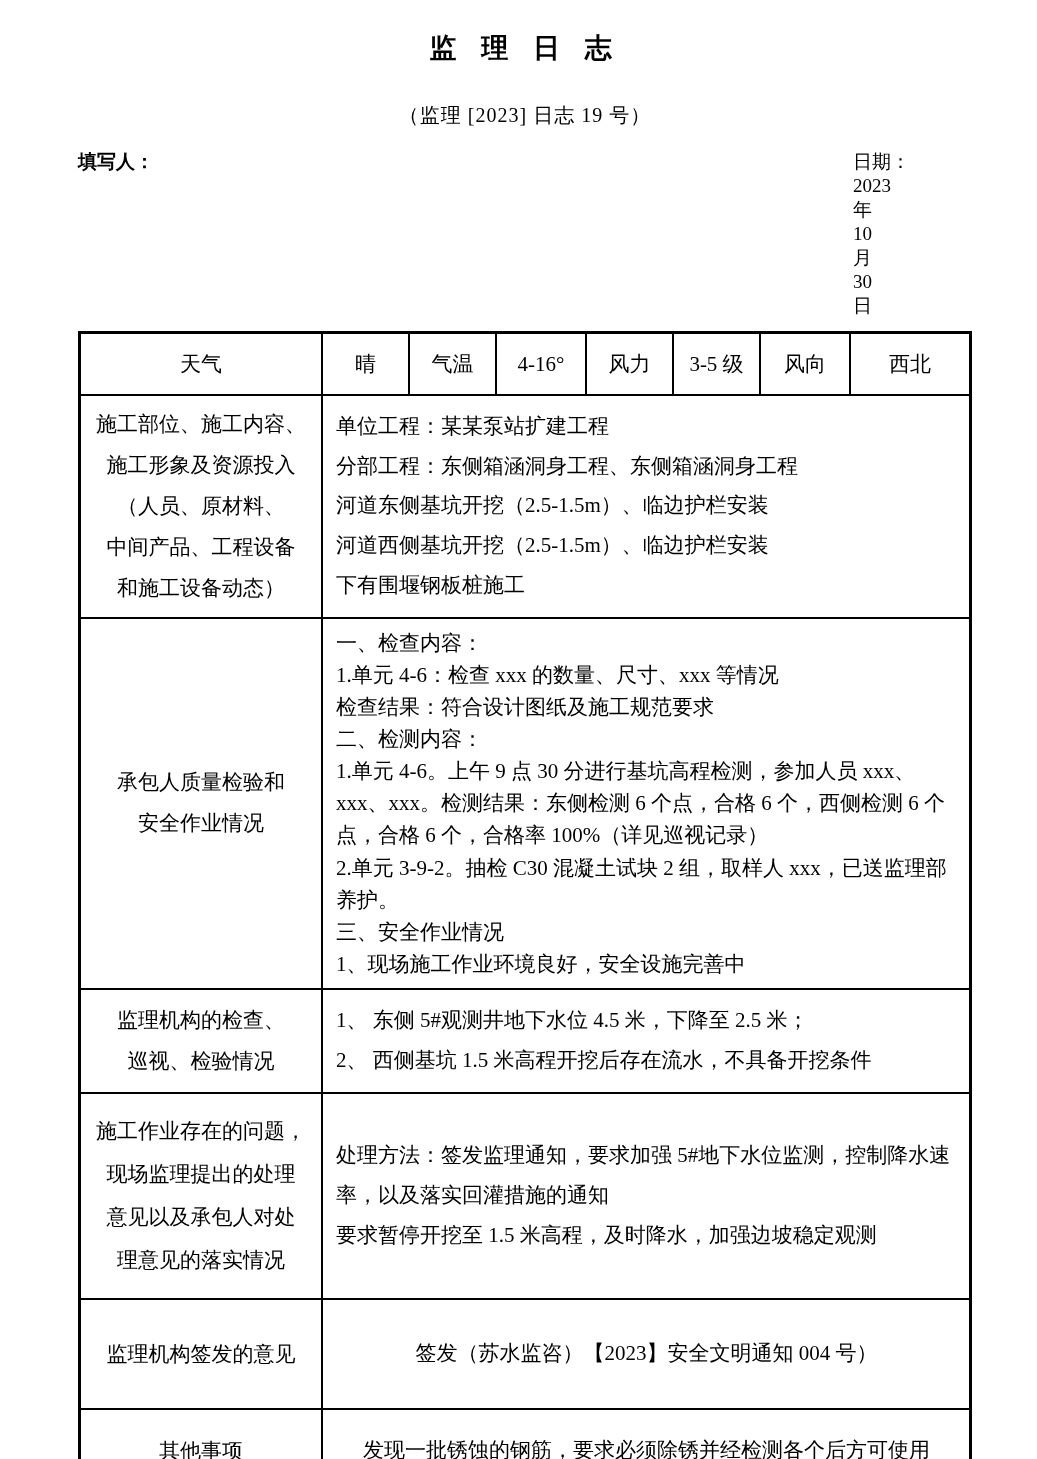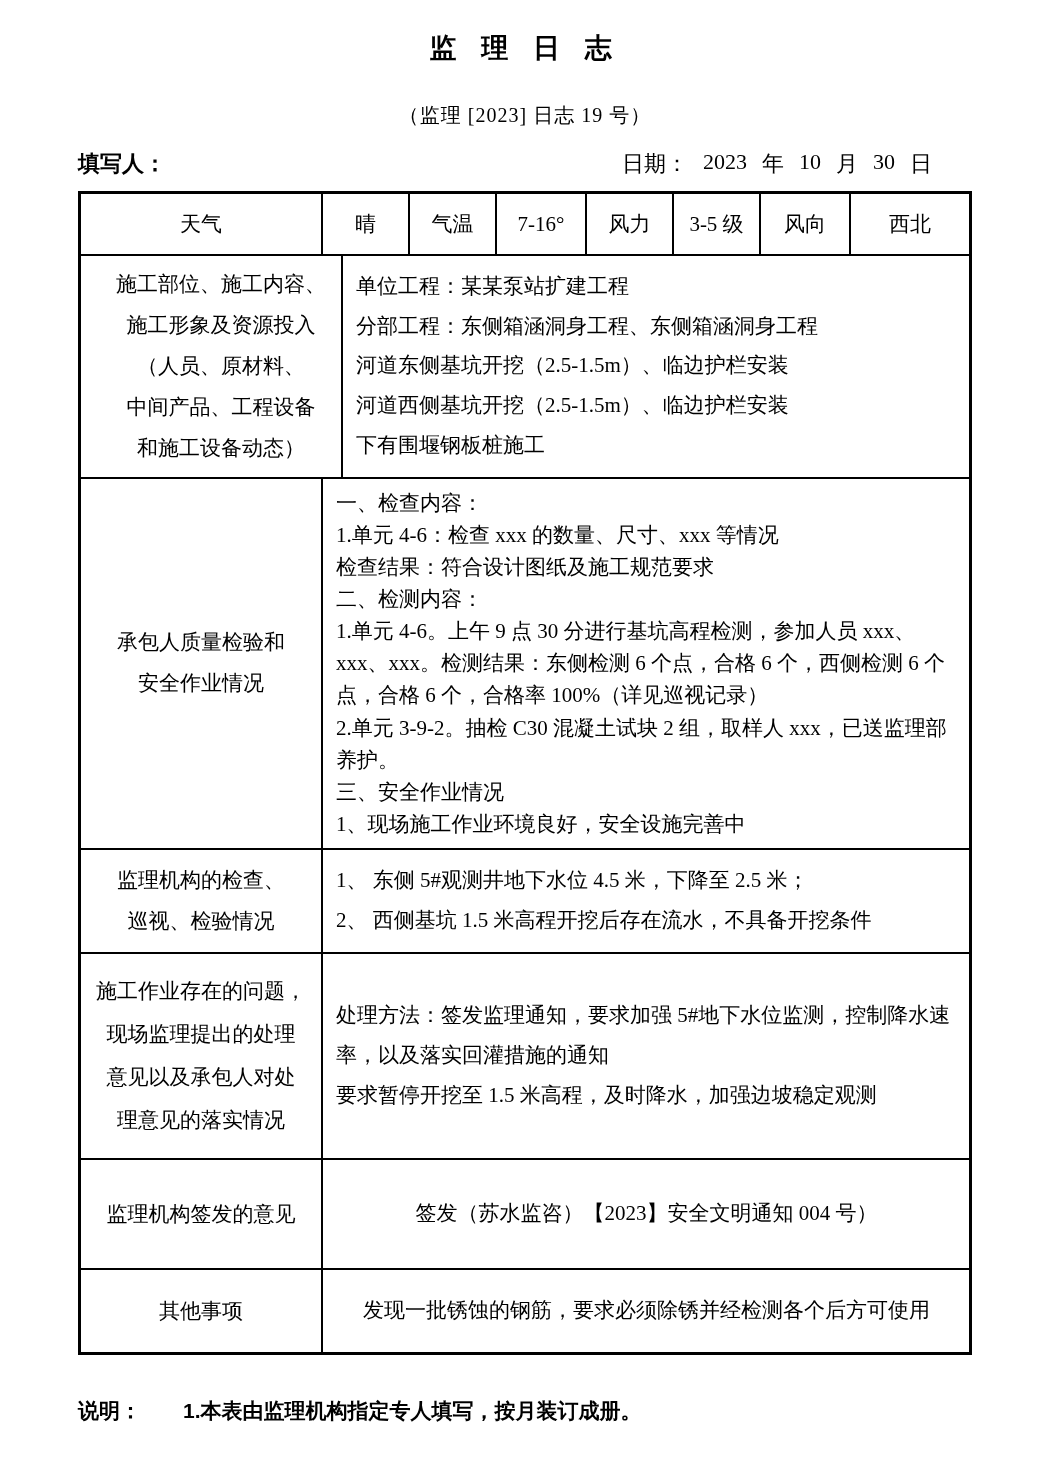--- a/index.html
+++ b/index.html
@@ -25,24 +25,24 @@
     text-align: center;
     font-size: 20px;
     margin-top: 36px;
     letter-spacing: 1px;
   }
   .meta {
     display: flex;
     justify-content: space-between;
     align-items: baseline;
     margin-top: 20px;
-    font-size: 22px;
+    font-size: 19px;
   }
   .meta .filler { font-weight: bold; }
-  .date-group { display: flex; gap: 15px; margin-right: 40px; }
+  .date-group { display: flex; margin-right: 62px; flex-direction: column; }
 
   .log-table {
     margin-top: 12px;
     width: 894px;
     border: 3px solid #000;
     font-size: 21px;
   }
   .t-row { display: grid; border-top: 2px solid #000; }
   .t-row:first-child { border-top: none; }
   .t-row.weather {
@@ -66,21 +66,21 @@
     line-height: 1.95;
     padding: 8px 6px;
   }
   .content-cell {
     justify-content: flex-start;
     text-align: left;
     white-space: pre-line;
     line-height: 1.9;
     padding: 8px 12px 8px 13px;
   }
-  .sec-parts   { min-height: 204px; padding-left: 20px; }
+  .sec-parts   { min-height: 204px; }
   .sec-quality { min-height: 354px; }
   .sec-quality .content-cell { line-height: 1.53; }
   .sec-inspect { min-height: 104px; }
   .sec-issues  { min-height: 206px; }
   .sec-issues .label-cell { line-height: 2.05; }
   .sec-issued  { min-height: 110px; }
   .sec-other   { min-height: 84px; }
   .center-content .content-cell {
     justify-content: center;
     text-align: center;
@@ -116,21 +116,21 @@
       <span>日</span>
     </span>
   </div>
 
   <div class="log-table">
 
     <div class="t-row weather">
       <div class="cell">天气</div>
       <div class="cell">晴</div>
       <div class="cell">气温</div>
-      <div class="cell">7-16°</div>
+      <div class="cell">4-16°</div>
       <div class="cell">风力</div>
       <div class="cell">3-5 级</div>
       <div class="cell">风向</div>
       <div class="cell">西北</div>
     </div>
 
     <div class="t-row section sec-parts">
       <div class="cell label-cell">施工部位、施工内容、
 施工形象及资源投入
 （人员、原材料、

